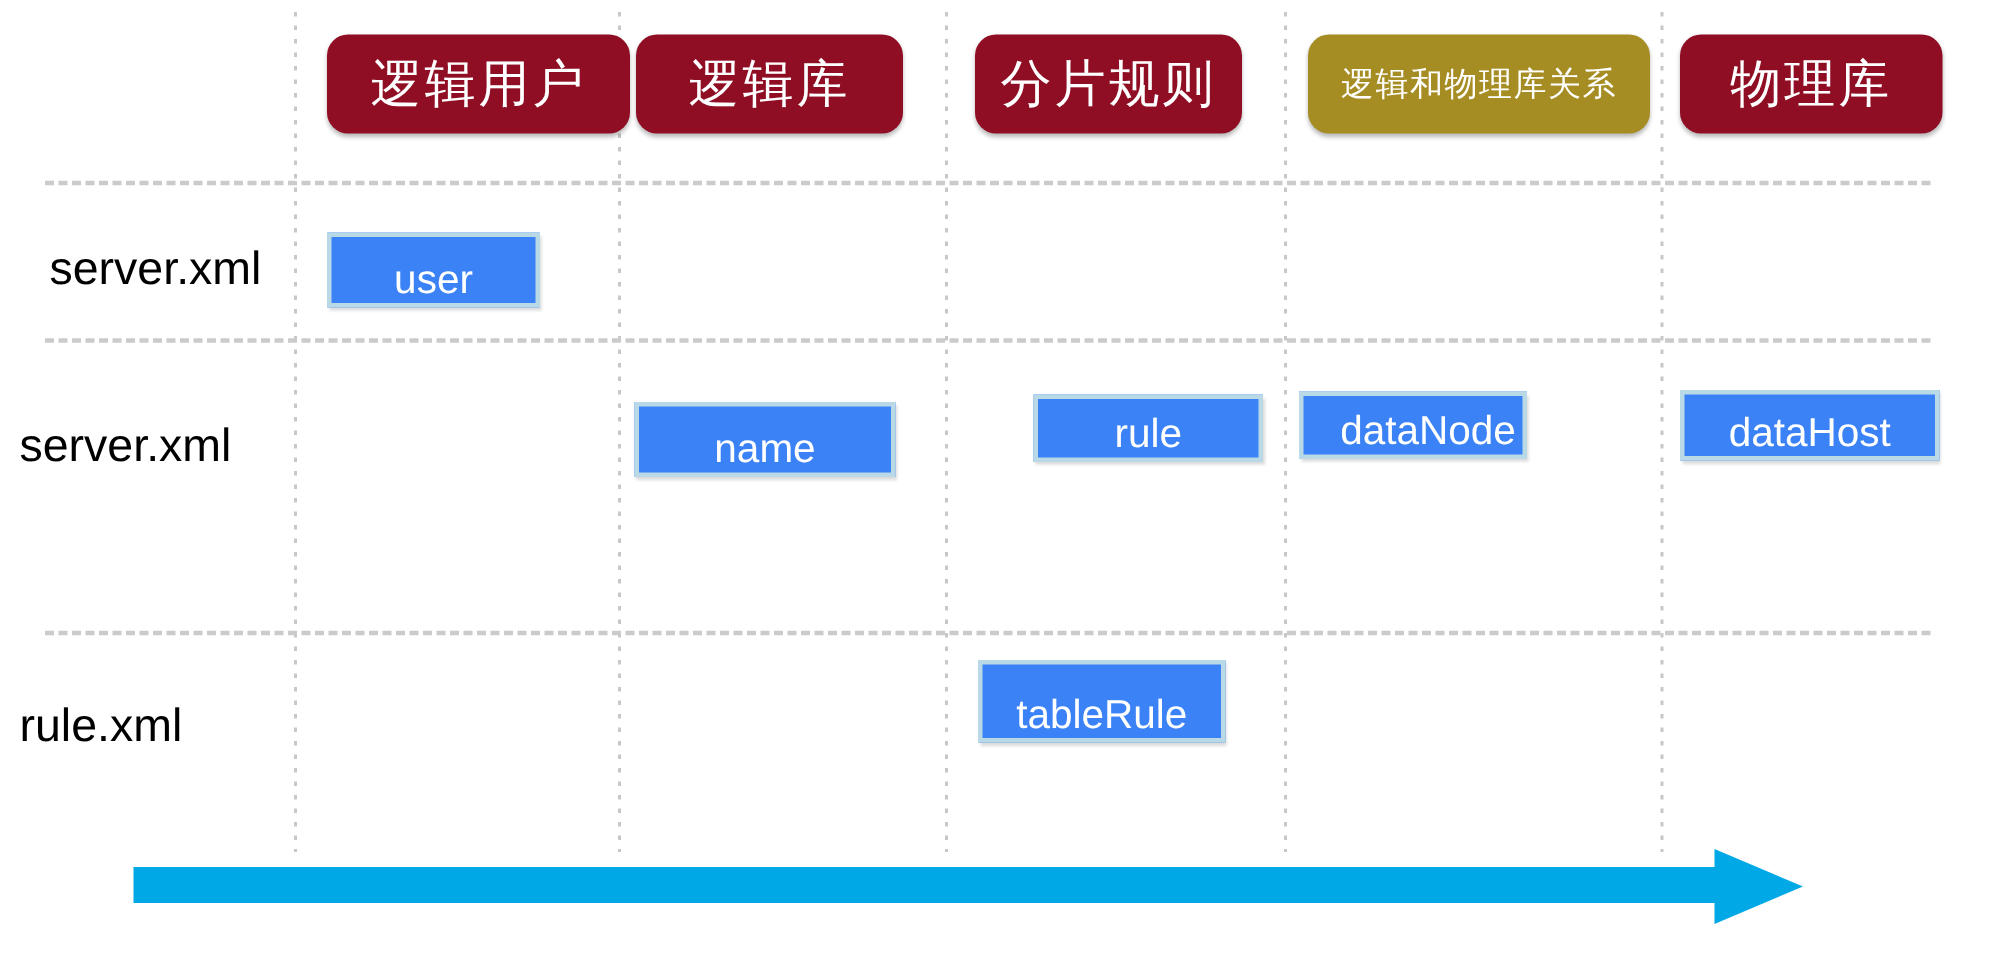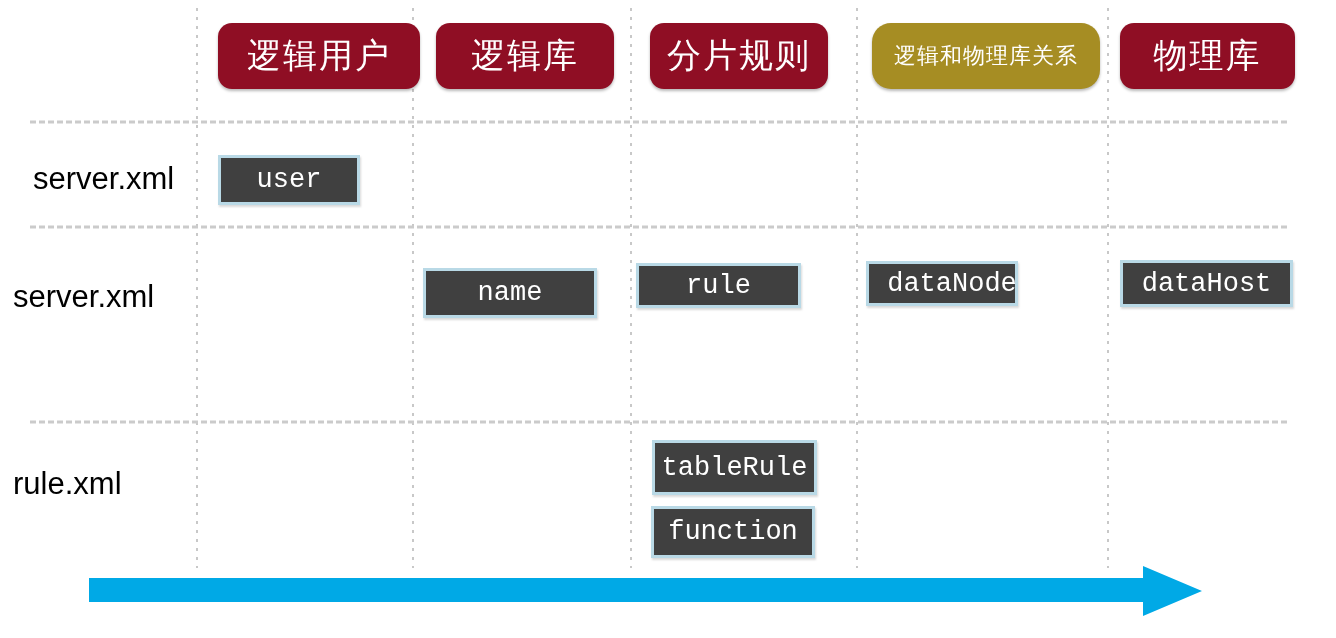--- a/index.html
+++ b/index.html
@@ -31,40 +31,40 @@
     align-items: center;
     justify-content: center;
     color: #ffffff;
     font-family: "DejaVu Serif", "Liberation Serif", serif;
     font-size: 34px;
     letter-spacing: 2px;
     box-shadow: 0 2px 3px rgba(0,0,0,0.28);
     box-sizing: border-box;
   }
   .col-header.red   { background: #8F0E24; }
-  .col-header.olive { background: #A68D23; font-size: 22px; letter-spacing: 1px; border-radius: 19px; }
+  .col-header.olive { background: #A68D23; font-size: 22px; letter-spacing: 1px; }
   .row-label {
     position: absolute;
     left: 13px;
     color: #000000;
     font-size: 31px;
     font-family: "Liberation Sans", sans-serif;
     white-space: nowrap;
   }
   .item-box {
     position: absolute;
-    background: #404040;
+    background: #3b82f6;
     border: 3px solid #B9D9E6;
     box-sizing: border-box;
     display: flex;
-    align-items: center;
+    align-items: flex-end;
     justify-content: center;
     color: #ffffff;
     font-size: 27px;
-    font-family: Liberation Mono, monospace;
+    font-family: Liberation Sans, sans-serif;
     box-shadow: 1px 2px 2px rgba(0,0,0,0.15);
     white-space: nowrap;
   }
 </style>
 </head>
 <body>
 
 <div class="canvas">
 
   <svg class="grid-layer" width="1336" height="638" viewBox="0 0 1336 638" xmlns="http://www.w3.org/2000/svg">
@@ -78,21 +78,21 @@
     <line x1="30" y1="122" x2="1290" y2="122" stroke="#CBCBCB" stroke-width="3" stroke-dasharray="6,3"></line>
     <line x1="30" y1="227" x2="1290" y2="227" stroke="#CBCBCB" stroke-width="3" stroke-dasharray="6,3"></line>
     <line x1="30" y1="422" x2="1290" y2="422" stroke="#CBCBCB" stroke-width="3" stroke-dasharray="6,3"></line>
 
     <polygon points="89,578 1143,578 1143,566 1202,591 1143,616 1143,602 89,602" fill="#00A9E6"></polygon>
   </svg>
 
   <div class="col-header red" style="left:218px;  width:202px;">
     <span>逻辑用户</span>
   </div>
-  <div class="col-header red" style="left:436px;  width:178px;">
+  <div class="col-header red" style="left:424px;  width:178px;">
     <span>逻辑库</span>
   </div>
   <div class="col-header red" style="left:650px;  width:178px;">
     <span>分片规则</span>
   </div>
   <div class="col-header olive" style="left:872px;  width:228px;">
     <span>逻辑和物理库关系</span>
   </div>
   <div class="col-header red" style="left:1120px; width:175px;">
     <span>物理库</span>
@@ -101,29 +101,26 @@
   <div class="row-label" style="top:161px;margin-left:20px;">server.xml</div>
   <div class="row-label" style="top:279px;">server.xml</div>
   <div class="row-label" style="top:466px;">rule.xml</div>
 
   <div class="item-box" style="left:218px;  top:155px; width:142px; height:50px;">
     <span>user</span>
   </div>
   <div class="item-box" style="left:423px;  top:258px; width:174px; height:50px;margin-top:10px;">
     <span>name</span>
   </div>
-  <div class="item-box" style="left:636px;  top:263px; width:165px; height:45px;">
+  <div class="item-box" style="left:689px;  top:263px; width:153px; height:45px;">
     <span>rule</span>
   </div>
   <div class="item-box" style="left:866px;  top:261px; width:152px; height:45px;padding-left:20px;">
     <span>dataNode</span>
   </div>
   <div class="item-box" style="left:1120px; top:260px; width:173px; height:47px;">
     <span>dataHost</span>
   </div>
   <div class="item-box" style="left:652px;  top:440px; width:165px; height:55px;">
     <span>tableRule</span>
   </div>
-  <div class="item-box" style="left:651px;  top:506px; width:164px; height:52px;">
-    <span>function</span>
-  </div>
 
 </div>
 
 </body></html>

